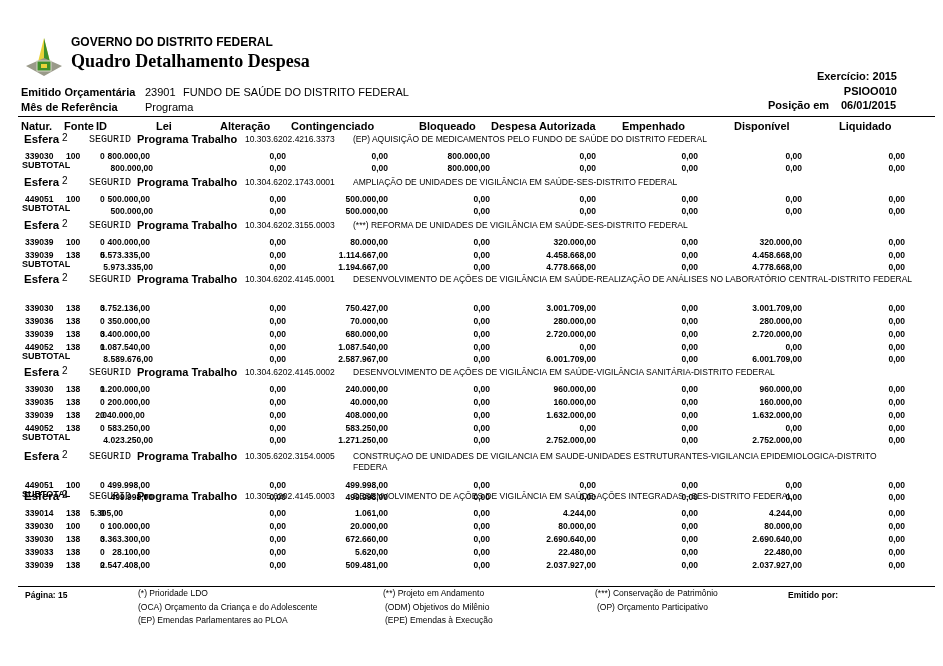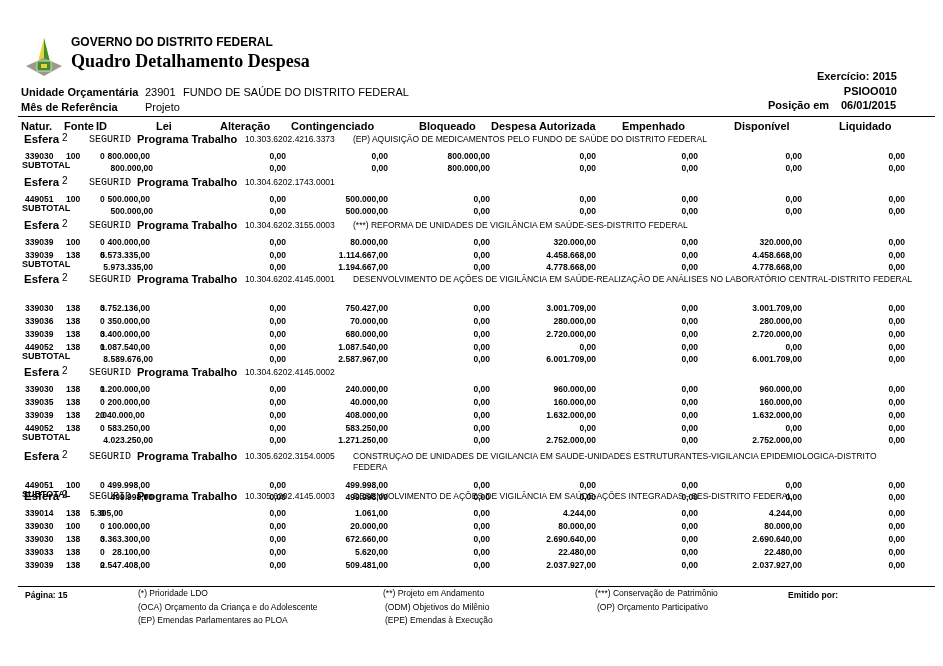--- a/index.html
+++ b/index.html
@@ -46,26 +46,26 @@
   <polygon points="2,30 20,22 38,30 20,40" fill="#9a9a8a"></polygon>
   <rect x="13" y="25" width="14" height="10" fill="#3f8f2a" stroke="#d8d8c8" stroke-width="1"></rect>
   <rect x="17" y="28" width="6" height="4" fill="#e8d23a"></rect>
 </svg>
 <div class="abs gov">GOVERNO DO DISTRITO FEDERAL</div>
 <div class="abs title">Quadro Detalhamento Despesa</div>
 
 <div class="abs lbl-bold" style="right:46px; top:70px;">Exercício: 2015</div>
 <div class="abs lbl-bold" style="right:46px; top:85px;">PSIOO010</div>
 
-<div class="abs lbl-bold" style="left:21px; top:86px;">Unidade Orçamentária</div>
+<div class="abs lbl-bold" style="left:21px; top:86px;">Emitido Orçamentária</div>
 <div class="abs lbl" style="left:145px; top:86px;">23901</div>
 <div class="abs lbl" style="left:183px; top:86px;">FUNDO DE SAÚDE DO DISTRITO FEDERAL</div>
 
 <div class="abs lbl-bold" style="left:21px; top:101px;">Mês de Referência</div>
-<div class="abs lbl" style="left:145px; top:101px;">Projeto</div>
+<div class="abs lbl" style="left:145px; top:101px;">Programa</div>
 
 <div class="abs lbl-bold" style="left:768px; top:99px;">Posição em</div>
 <div class="abs lbl-bold" style="left:841px; top:99px;">06/01/2015</div>
 
 <div class="hr" style="left:18px; right:8px; top:116px;"></div>
 
 <div class="colhdr" style="left:21px;">Natur.</div>
 <div class="colhdr" style="left:64px;">Fonte</div>
 <div class="colhdr" style="left:96px;">ID</div>
 <div class="colhdr" style="left:156px;">Lei</div>
@@ -109,20 +109,21 @@
       <span class="num c-emp">0,00</span>
       <span class="num c-dis">0,00</span>
       <span class="num c-liq">0,00</span>
     </div>
     <div class="esfera" style="top: 176px;">
       <span class="e-lbl">Esfera</span>
       <span class="e-num">2</span>
       <span class="e-seg">SEGURID</span>
       <span class="e-prog">Programa Trabalho</span>
       <span class="e-code">10.304.6202.1743.0001</span>
+      <span class="e-desc">AMPLIAÇÃO DE UNIDADES DE VIGILÂNCIA EM SAÚDE-SES-DISTRITO FEDERAL</span>
     </div>
     <div class="row" style="top: 194px;">
       <span class="nat">449051</span>
       <span class="fon">100</span>
       <span class="id">0</span>
       <span class="num c-lei" style="text-align: right; width: 60px; left: 90px;">500.000,00</span>
       <span class="num c-alt">0,00</span>
       <span class="num c-con">500.000,00</span>
       <span class="num c-blo">0,00</span>
       <span class="num c-des">0,00</span>
@@ -256,20 +257,21 @@
       <span class="num c-emp">0,00</span>
       <span class="num c-dis">6.001.709,00</span>
       <span class="num c-liq">0,00</span>
     </div>
     <div class="esfera" style="top: 366px;">
       <span class="e-lbl">Esfera</span>
       <span class="e-num">2</span>
       <span class="e-seg">SEGURID</span>
       <span class="e-prog">Programa Trabalho</span>
       <span class="e-code">10.304.6202.4145.0002</span>
+      <span class="e-desc">DESENVOLVIMENTO DE AÇÕES DE VIGILÂNCIA EM SAÚDE-VIGILÂNCIA SANITÁRIA-DISTRITO FEDERAL</span>
     </div>
     <div class="row" style="top: 384px;">
       <span class="nat">339030</span>
       <span class="fon">138</span>
       <span class="id">0</span>
       <span class="num c-lei" style="text-align: right; width: 60px; left: 90px;">1.200.000,00</span>
       <span class="num c-alt">0,00</span>
       <span class="num c-con">240.000,00</span>
       <span class="num c-blo">0,00</span>
       <span class="num c-des">960.000,00</span>

